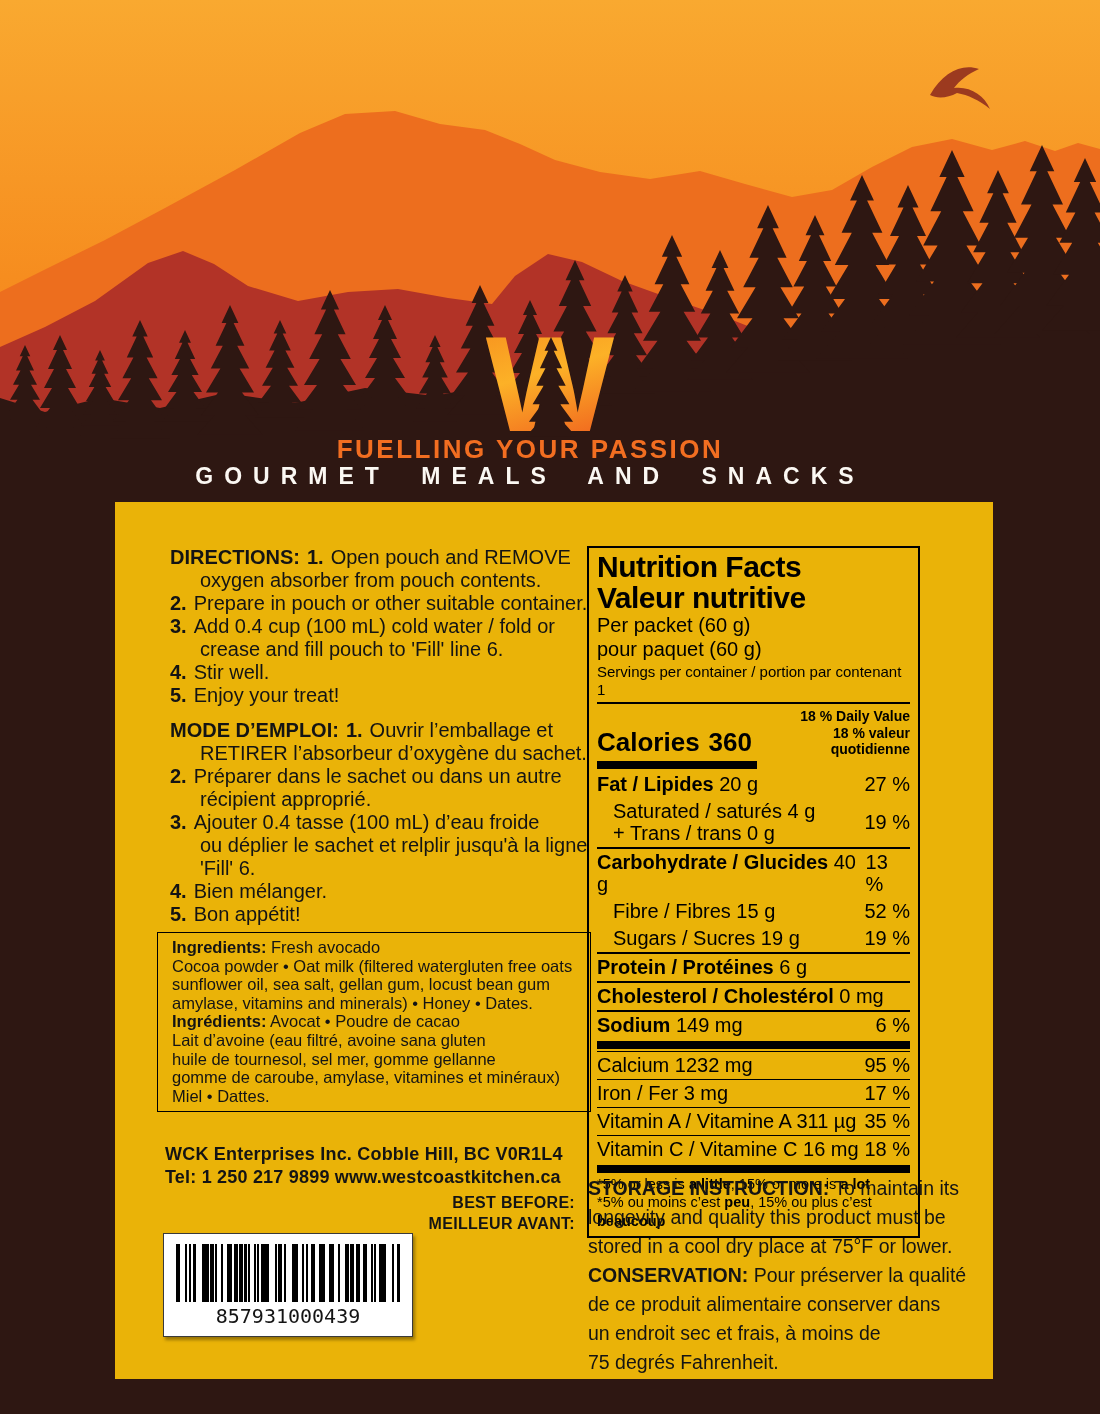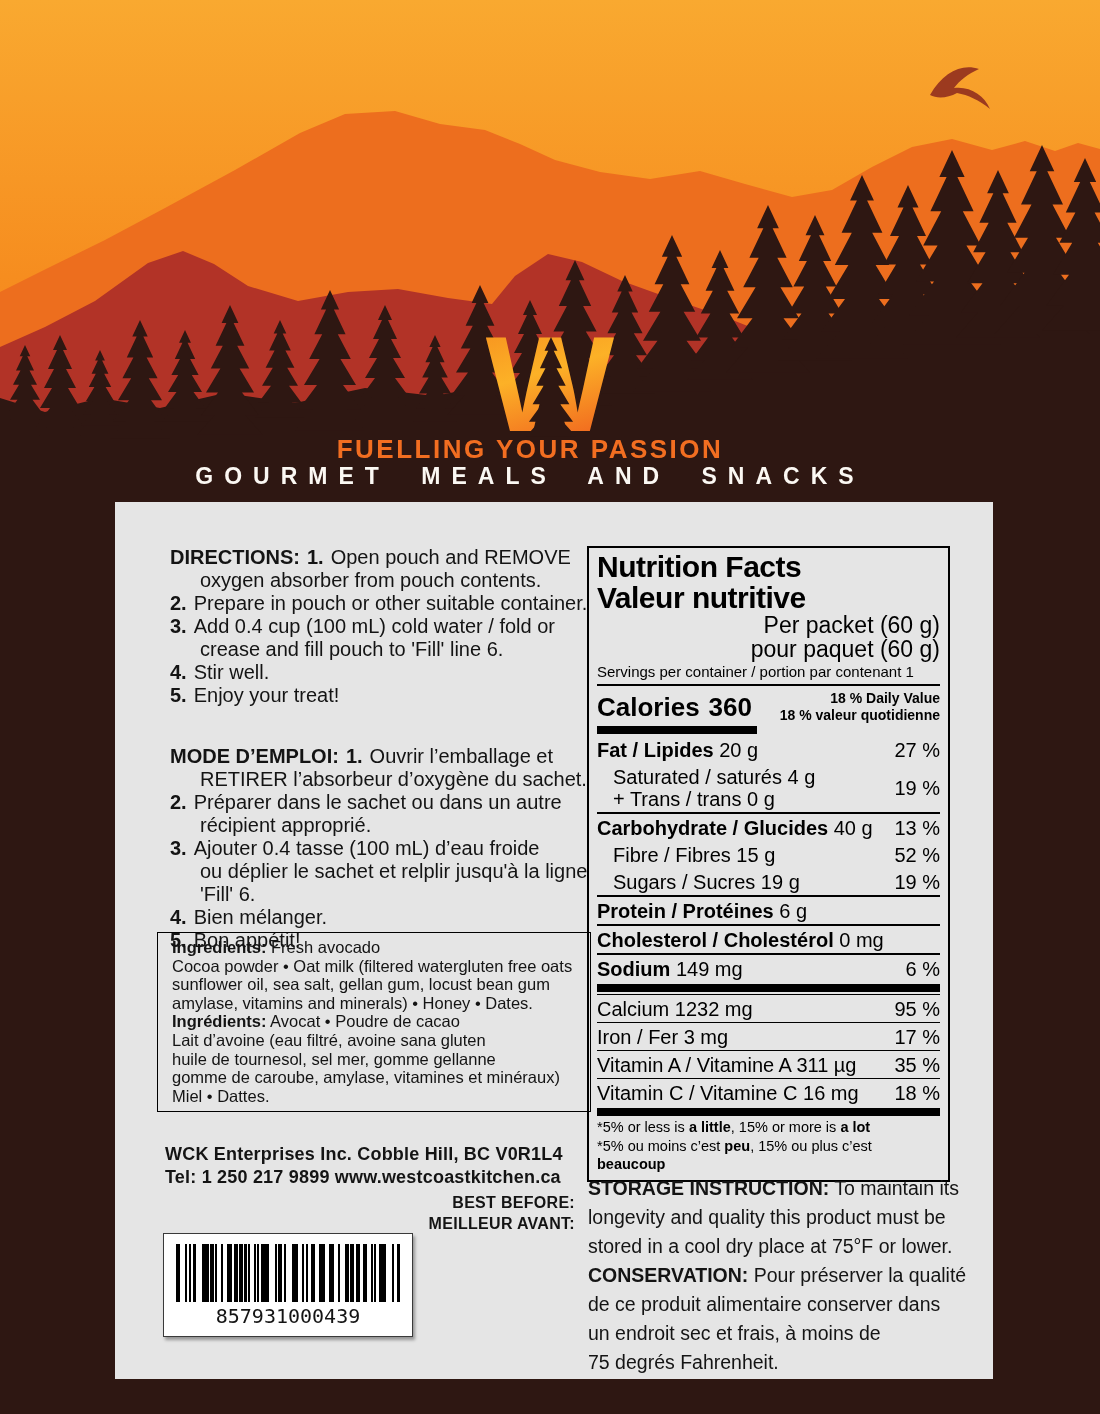--- a/index.html
+++ b/index.html
@@ -6,48 +6,48 @@
   .page{position:relative;width:1100px;height:1414px;background:#2E1712;overflow:hidden;
         font-family:"Liberation Sans","DejaVu Sans",sans-serif;}
   
   .hero{position:absolute;left:0;top:0;width:1060px;height:502px;}
   .scene{position:absolute;left:0;top:0;width:1100px;height:502px;display:block;}
   .tagline1{position:absolute;top:434px;left:0;width:100%;text-align:center;
             font-weight:bold;font-size:26px;letter-spacing:2.5px;color:#F26E21;}
   .tagline2{position:absolute;top:463px;left:0;width:100%;text-align:center;
             font-weight:bold;font-size:23px;letter-spacing:11px;word-spacing:14px;color:#FBF8F3;}
   
-  .panel{position:absolute;left:115px;top:502px;width:878px;height:877px;background:#e5e5e5;color:#141414;}
+  .panel{position:absolute;left:115px;top:502px;width:878px;height:877px;background:#eab308;color:#141414;}
   .dirs{position:absolute;left:55px;top:44px;width:422px;font-size:20px;line-height:23px;}
   .step{margin:0;padding-left:30px;text-indent:-30px;white-space:pre-line;}
   .b{font-weight:bold;}
   .step .hd{font-weight:bold;margin-right:7px;}
   .step .num{font-weight:bold;margin-right:7px;}
-  .dirs-fr{margin-top:38px;}
+  .dirs-fr{margin-top:12px;}
   .ing-box{position:absolute;left:42px;top:430px;width:404px;border:1.5px solid #000;
            padding:5px 14px 6px;font-size:16.5px;line-height:18.6px;white-space:pre-line;}
   .company{position:absolute;left:50px;top:641px;font-size:18px;line-height:22.5px;
            font-weight:bold;letter-spacing:.2px;}
   .best-before{position:absolute;left:275px;top:690px;width:185px;text-align:right;
                font-weight:bold;font-size:16px;line-height:21px;letter-spacing:.3px;}
   .barcode-box{position:absolute;left:48px;top:731px;width:250px;height:104px;background:#fff;
                border:1.5px solid #3a3a3a;box-shadow:2px 3px 3px rgba(0,0,0,.35);
                padding:10px 12px 8px;box-sizing:border-box;}
   .bars{height:58px;background-color:#fff;
         background-image:
           repeating-linear-gradient(90deg,#000 0 2px,transparent 2px 9px),
           repeating-linear-gradient(90deg,#000 0 3px,transparent 3px 17px),
           repeating-linear-gradient(90deg,#000 0 2px,transparent 2px 13px),
           repeating-linear-gradient(90deg,#000 0 4px,transparent 4px 29px);}
   .digits{text-align:center;font-family:"DejaVu Sans Mono",monospace;font-size:20px;margin-top:2px;}
   
-  .nf{position:absolute;left:472px;top:44px;width:363px;border:2.5px solid #000;
+  .nf{position:absolute;left:472px;top:44px;width:333px;border:2.5px solid #000;
       padding:3px 8px 6px;box-sizing:border-box;color:#000;}
   .nf-title{font-size:30px;font-weight:bold;line-height:31px;letter-spacing:-.5px;}
-  .nf-per{font-size:23px;line-height:24px;text-align:right;}
+  .nf-per{font-size:20px;line-height:24px;}
   .nf-serv{font-size:15px;line-height:18px;margin:2px 0 3px;}
   .rule2{border-top:2px solid #000;}
   .rule1{border-top:1.5px solid #000;}
   .cal-row{display:flex;justify-content:space-between;align-items:flex-end;padding:4px 0 3px;}
   .cal{font-size:26px;font-weight:bold;}
   .cal .val{margin-left:9px;}
   .dvnote{text-align:right;font-size:14px;font-weight:bold;line-height:16.5px;}
   .calbar{height:8px;background:#000;width:160px;margin:0 0 2px;}
   .nrow{display:flex;justify-content:space-between;font-size:20px;line-height:22px;padding:2.5px 0;}
   .nrow .ind{padding-left:16px;}

